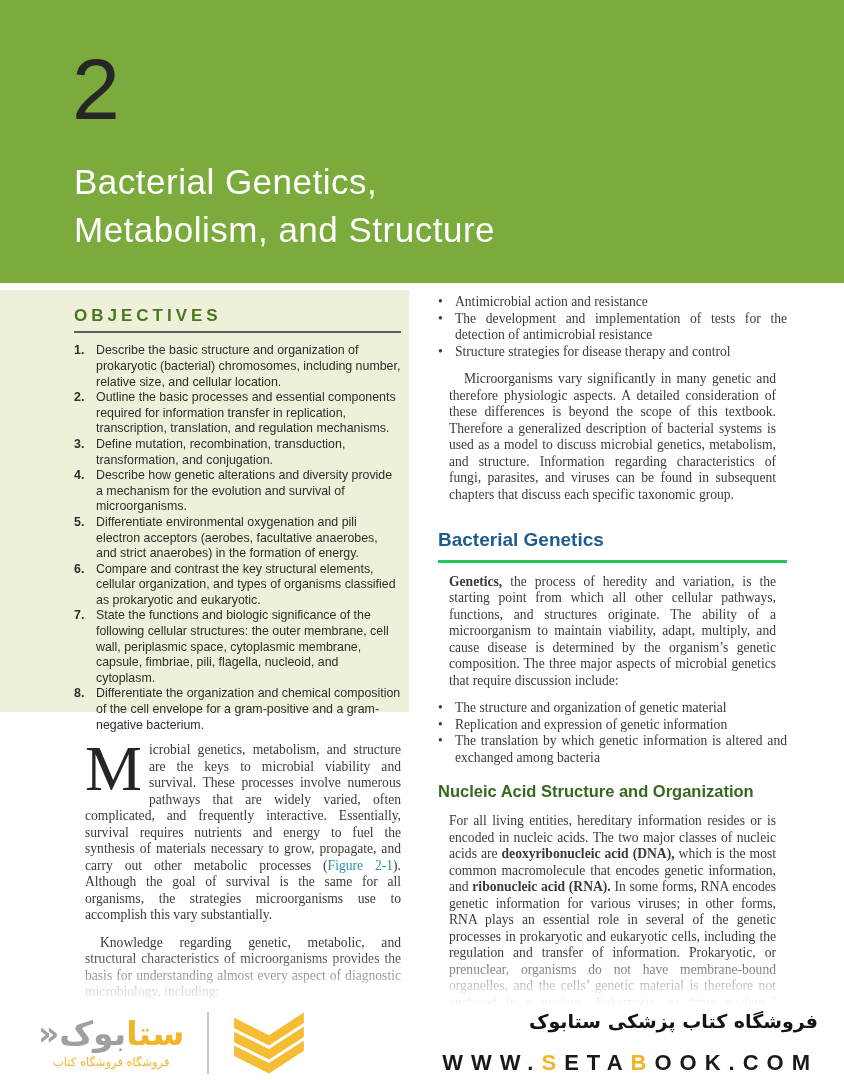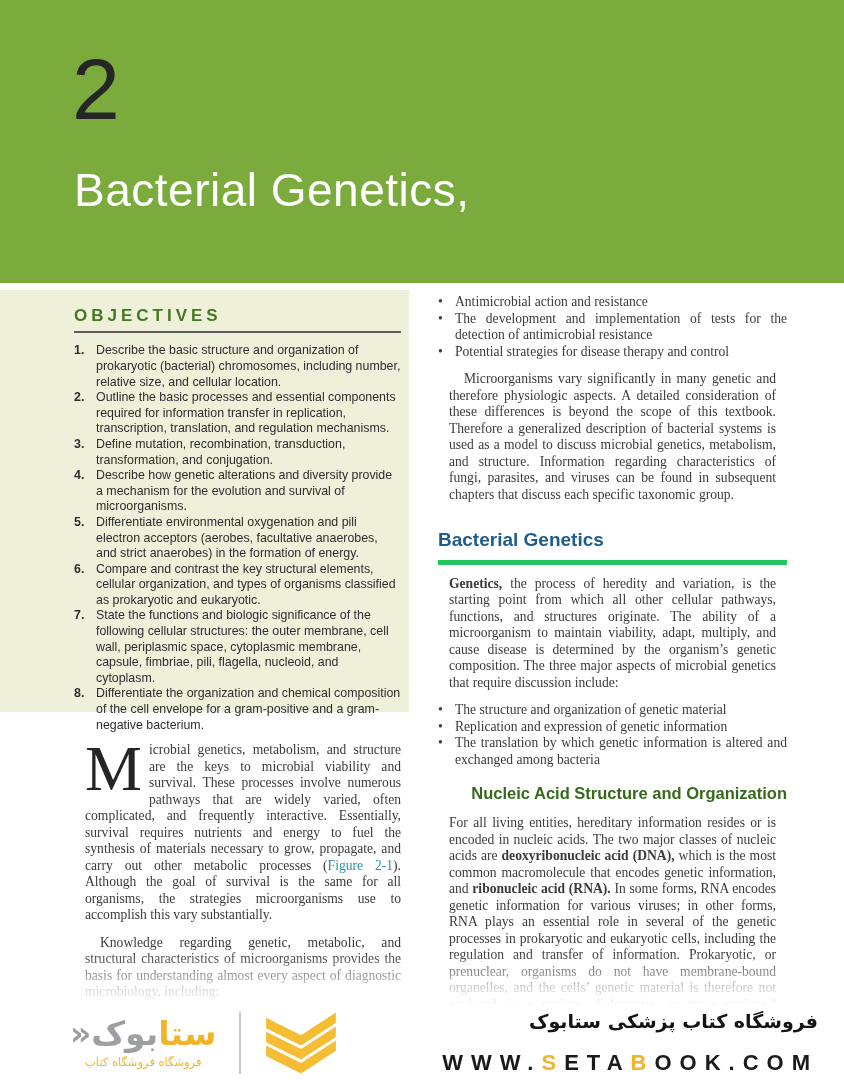--- a/index.html
+++ b/index.html
@@ -3,22 +3,22 @@
 <meta charset="utf-8">
 <style>
   html,body{margin:0;padding:0;background:#e8e8e8;}
   #page{position:relative;width:844px;height:1080px;background:#ffffff;overflow:hidden;margin:0 auto;
         font-family:"Liberation Serif",serif;}
 
   
   .chapter-header{position:absolute;left:0;top:0;width:844px;height:283px;background:#7aab3c;}
   .chapter-num{position:absolute;left:72px;top:46px;font-family:"Liberation Sans",sans-serif;
                font-weight:300;font-size:86px;line-height:1;color:#262626;}
-  .chapter-title{position:absolute;left:74px;top:166px;font-family:"Liberation Sans",sans-serif;
-                 font-weight:300;font-size:46px;line-height:48px;color:#ffffff;letter-spacing:.5px;}
+  .chapter-title{position:absolute;left:74px;top:158px;font-family:"Liberation Sans",sans-serif;
+                 font-weight:300;font-size:35px;line-height:48px;color:#ffffff;letter-spacing:.5px;}
 
   
   .objectives{position:absolute;left:0;top:290px;width:409px;height:422px;background:#eff0da;
               box-sizing:border-box;padding:16px 8px 0 74px;}
   .obj-heading{margin:0;font-family:"Liberation Sans",sans-serif;font-weight:700;font-size:17px;
                line-height:1.2;color:#45781e;letter-spacing:4px;}
   .obj-rule{height:2px;background:#5b5c5e;margin:5px 0 10px 0;}
   .obj-list{list-style:none;margin:0;padding:0;}
   .obj-item{display:flex;font-family:"Liberation Sans",sans-serif;font-size:12.4px;
             line-height:15.6px;color:#2d2d2d;}
@@ -31,37 +31,37 @@
   .col-right{left:438px;top:294px;width:349px;}
   .body-par{margin:11px;font-size:13.6px;line-height:16.5px;color:#3a3a3a;text-align:justify;}
   .indent{text-indent:15px;}
   .dropcap{float:left;font-size:64px;line-height:50px;color:#252525;margin:2px 7px 0 0;}
   .body-bullets{list-style:none;margin:0;padding:0;}
   .body-bullets li{display:flex;font-size:13.6px;line-height:16.5px;color:#3a3a3a;}
   .body-bullets .dot{flex:0 0 17px;}
   .body-bullets .bt{flex:1;text-align:justify;}
 
   .h-blue{margin:26px 0 9px 0;font-family:"Liberation Sans",sans-serif;font-weight:700;
-          font-size:19px;line-height:1.2;color:#1c5c8e;border-bottom:5px solid #22c55e;padding-bottom:8px;}
+          font-size:19px;line-height:1.2;color:#1c5c8e;border-bottom:3px solid #22c55e;padding-bottom:8px;}
   .h-green{margin:16px 0 10px 0;font-family:"Liberation Sans",sans-serif;font-weight:700;
-           font-size:16.5px;line-height:1.2;color:#35691c;text-align:right;}
+           font-size:16.5px;line-height:1.2;color:#35691c;}
 
   .seg-b{font-weight:700;}
   .c-teal{color:#2e8fa8;}
   .c-yellow{color:#f2b52a;}
   .c-dark{color:#1a1a1a;}
 
   
   .fade{position:absolute;left:0;top:953px;width:844px;height:54px;z-index:2;
         background:linear-gradient(to bottom,rgba(255,255,255,0) 0%,rgba(255,255,255,.8) 70%,#fff 100%);}
 
   
   .page-footer{position:absolute;left:0;top:1005px;width:844px;height:75px;background:#ffffff;
                z-index:3;display:flex;align-items:center;}
-  .logo-left{display:flex;align-items:center;margin-left:70px;gap:6px;}
+  .logo-left{display:flex;align-items:center;margin-left:38px;gap:6px;}
   .wordmark-stack{display:flex;flex-direction:column;align-items:center;}
   .wordmark{font-family:"DejaVu Sans",sans-serif;font-weight:700;font-size:33px;line-height:1;direction:rtl;}
   .wm-yellow{color:#f2b52a;}
   .wm-grey{color:#9d9fa2;}
   .tagline{font-family:"DejaVu Sans",sans-serif;font-size:11.5px;line-height:1;color:#f2b52a;
            margin-top:7px;direction:rtl;}
   .logo-divider{width:2px;height:62px;background:#c8c8c8;margin:0 12px 0 16px;}
   .chevron{width:84px;height:68px;}
   .chevron polygon{fill:#f5bd33;}
   .footer-right{margin-left:auto;margin-right:26px;text-align:right;}
@@ -72,20 +72,21 @@
 </style>
 </head>
 <body>
 
 <div id="page">
 
   <header class="chapter-header">
     <div class="chapter-num">2</div>
     <div class="chapter-title">
       <div>Bacterial Genetics,</div>
+      <div>Metabolism, and Structure</div>
     </div>
   </header>
 
   <section class="objectives">
     <h2 class="obj-heading">OBJECTIVES</h2>
     <div class="obj-rule"></div>
     <ol class="obj-list">
 
         <li class="obj-item">
           <span class="obj-num">1.</span>
@@ -156,21 +157,21 @@
           <span class="bt">Antimicrobial action and resistance</span>
         </li>
 
         <li>
           <span class="dot">•</span>
           <span class="bt">The development and implementation of tests for the detection of antimicrobial resistance</span>
         </li>
 
         <li>
           <span class="dot">•</span>
-          <span class="bt">Potential strategies for disease therapy and control</span>
+          <span class="bt">Structure strategies for disease therapy and control</span>
         </li>
       </ul>
     <p class="body-par indent">Microorganisms vary significantly in many genetic and therefore physiologic aspects. A detailed consideration of these differences is beyond the scope of this textbook. Therefore a generalized description of bacterial systems is used as a model to discuss microbial genetics, metabolism, and structure. Information regarding characteristics of fungi, parasites, and viruses can be found in subsequent chapters that discuss each specific taxonomic group.</p>
 
     <h3 class="h-blue">Bacterial Genetics</h3>
     <p class="body-par"><span class="seg-b">Genetics,</span><span> the process of heredity and variation, is the starting point from which all other cellular pathways, functions, and structures originate. The ability of a microorganism to maintain viability, adapt, multiply, and cause disease is determined by the organism’s genetic composition. The three major aspects of microbial genetics that require discussion include:</span></p>
     <ul class="body-bullets">
 
         <li>
           <span class="dot">•</span>

